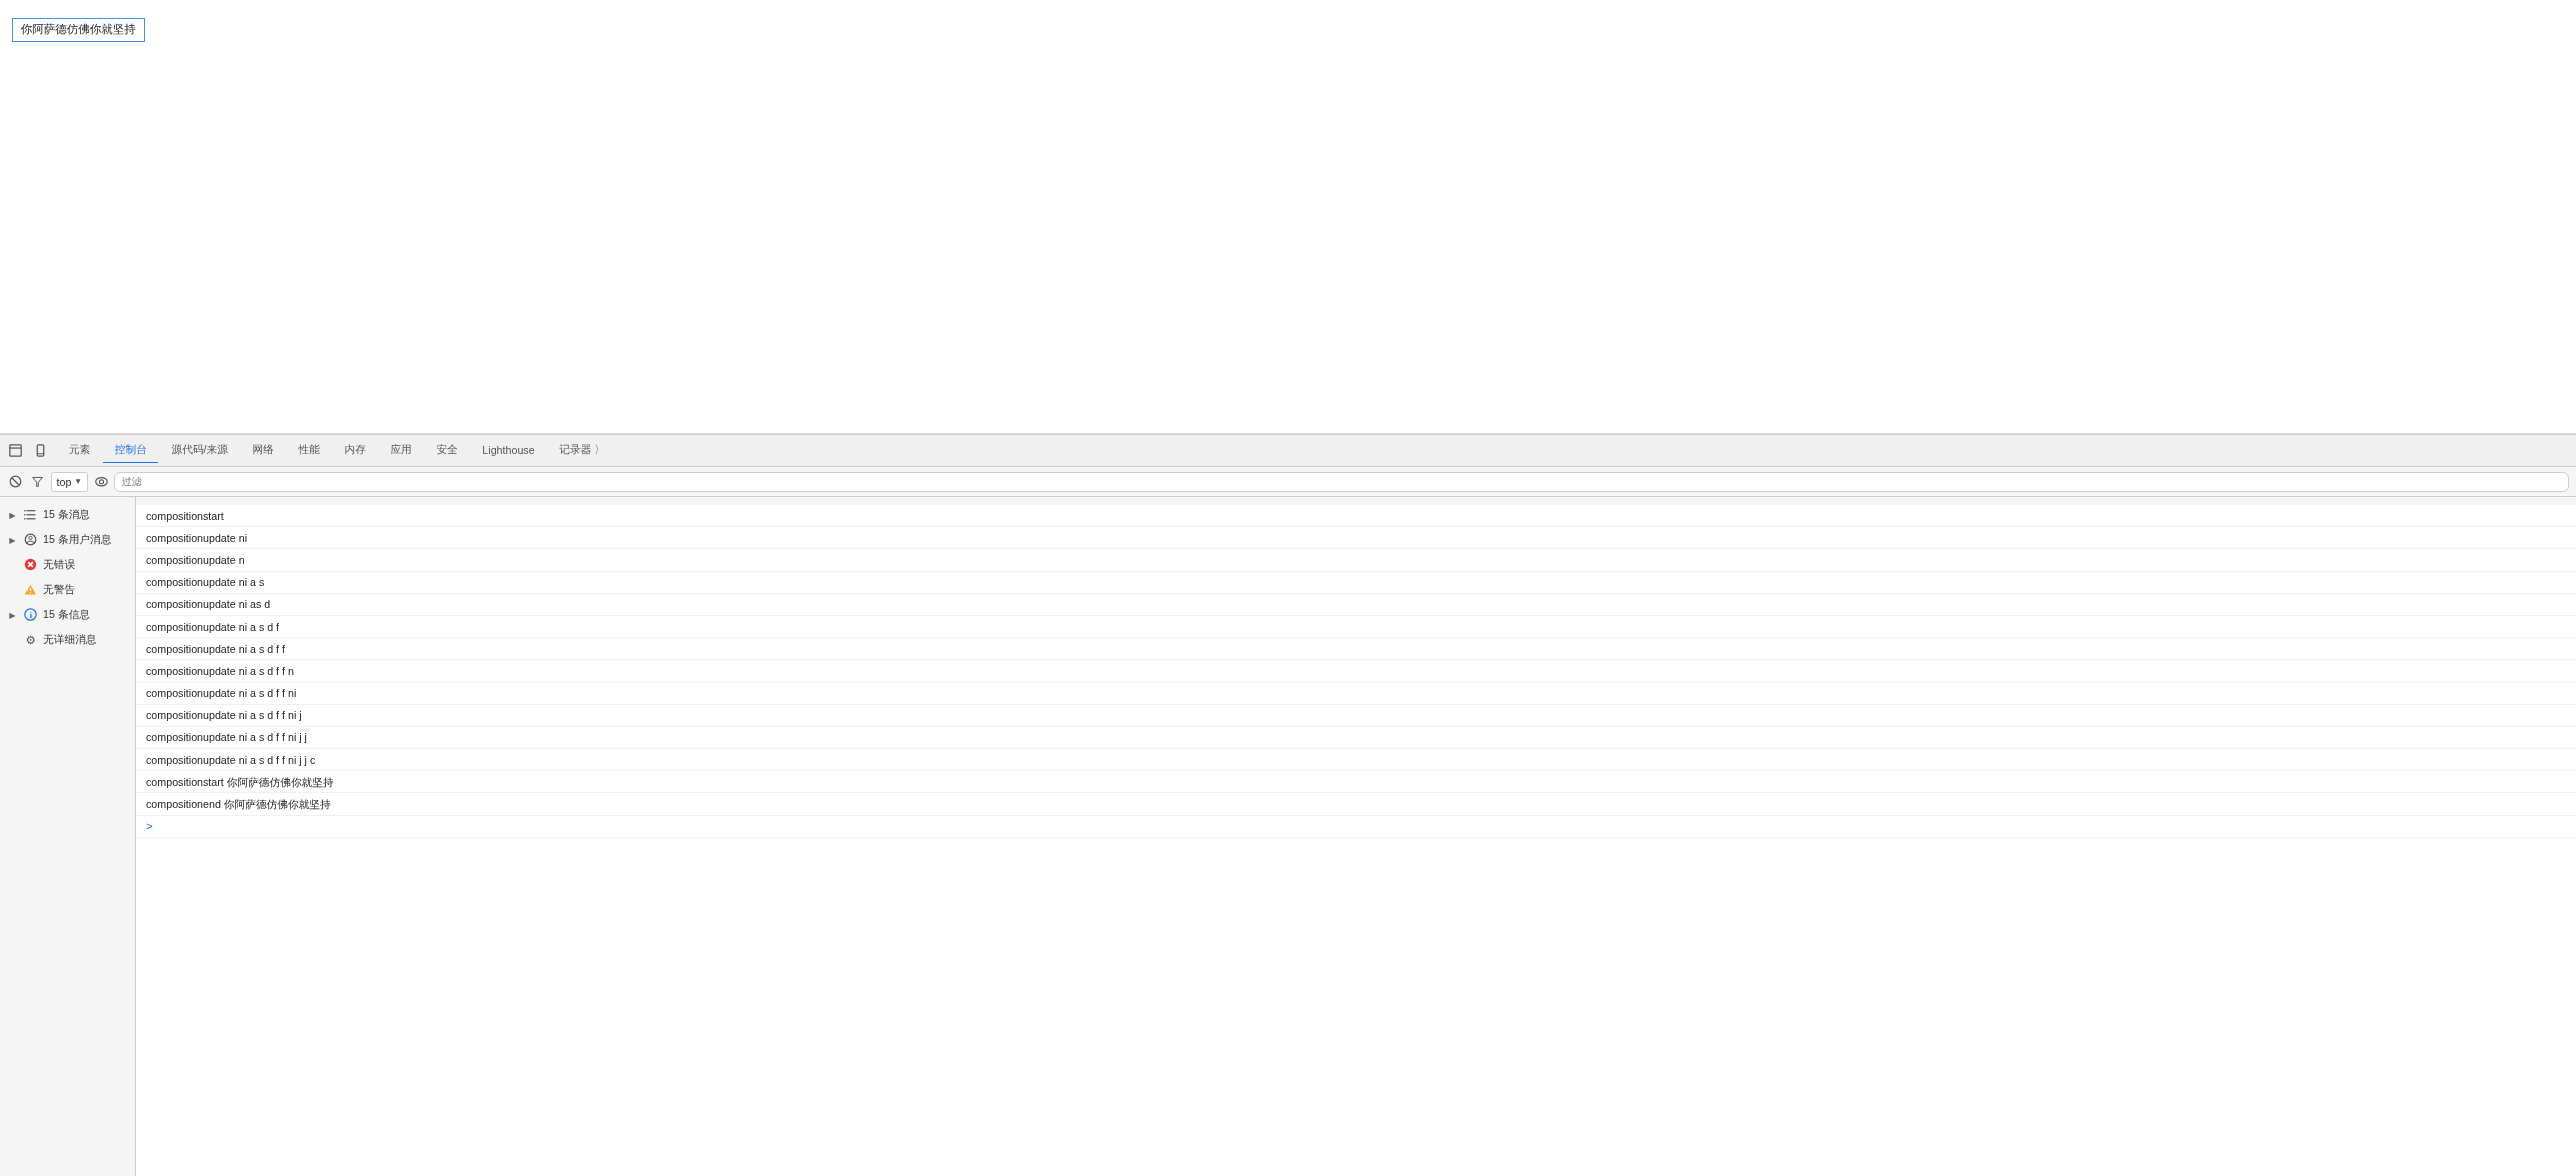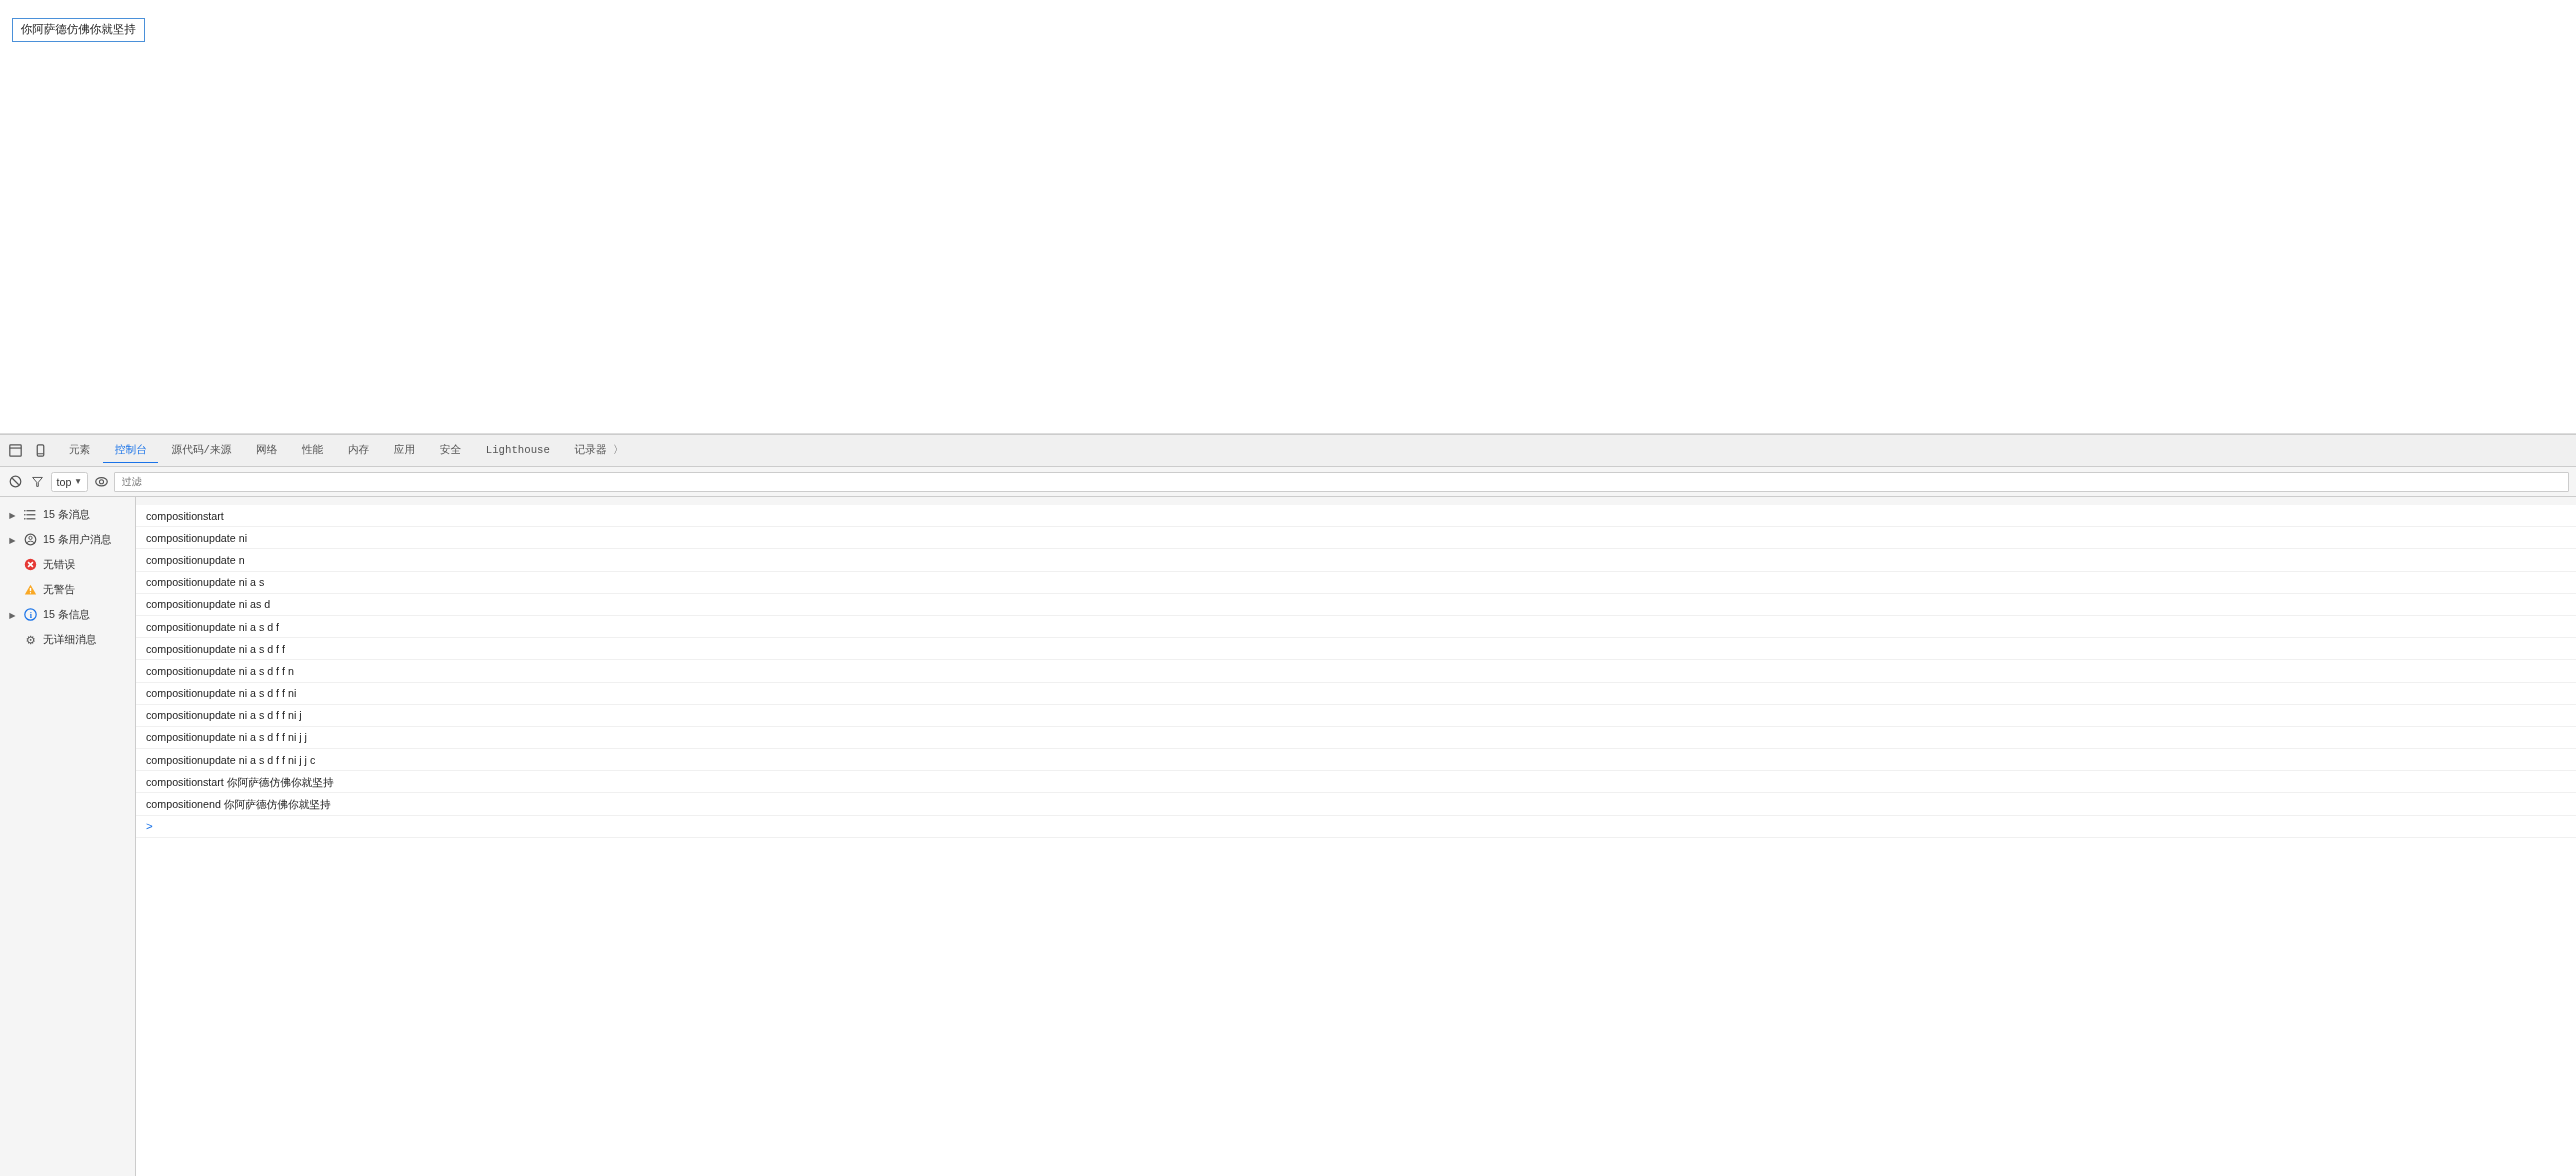--- a/index.html
+++ b/index.html
@@ -64,21 +64,20 @@
     }
 
     .devtools-tab {
       padding: 5px 11.5px;
       font-size: 10.7px;
       color: #555;
       cursor: pointer;
       border-bottom: 1.6px solid transparent;
       user-select: none;
       white-space: nowrap;
-      font-family: Liberation Mono, monospace;
     }
 
     .devtools-tab.active {
       color: #1a73e8;
       border-bottom: 1.6px solid #1a73e8;
     }
 
     
     .devtools-toolbar {
       display: flex;
@@ -113,21 +112,21 @@
       cursor: pointer;
       font-size: 10.7px;
       color: #333;
       height: 20px;
     }
 
     .filter-input {
       flex: 1;
       height: 20px;
       border: 0.8px solid #ccc;
-      border-radius: 1px;
+      border-radius: 6px;
       padding: 0 6.6px;
       font-size: 10px;
       background: #fff;
       color: #999;
     }
 
     
     .devtools-main {
       display: flex;
       flex: 1;

